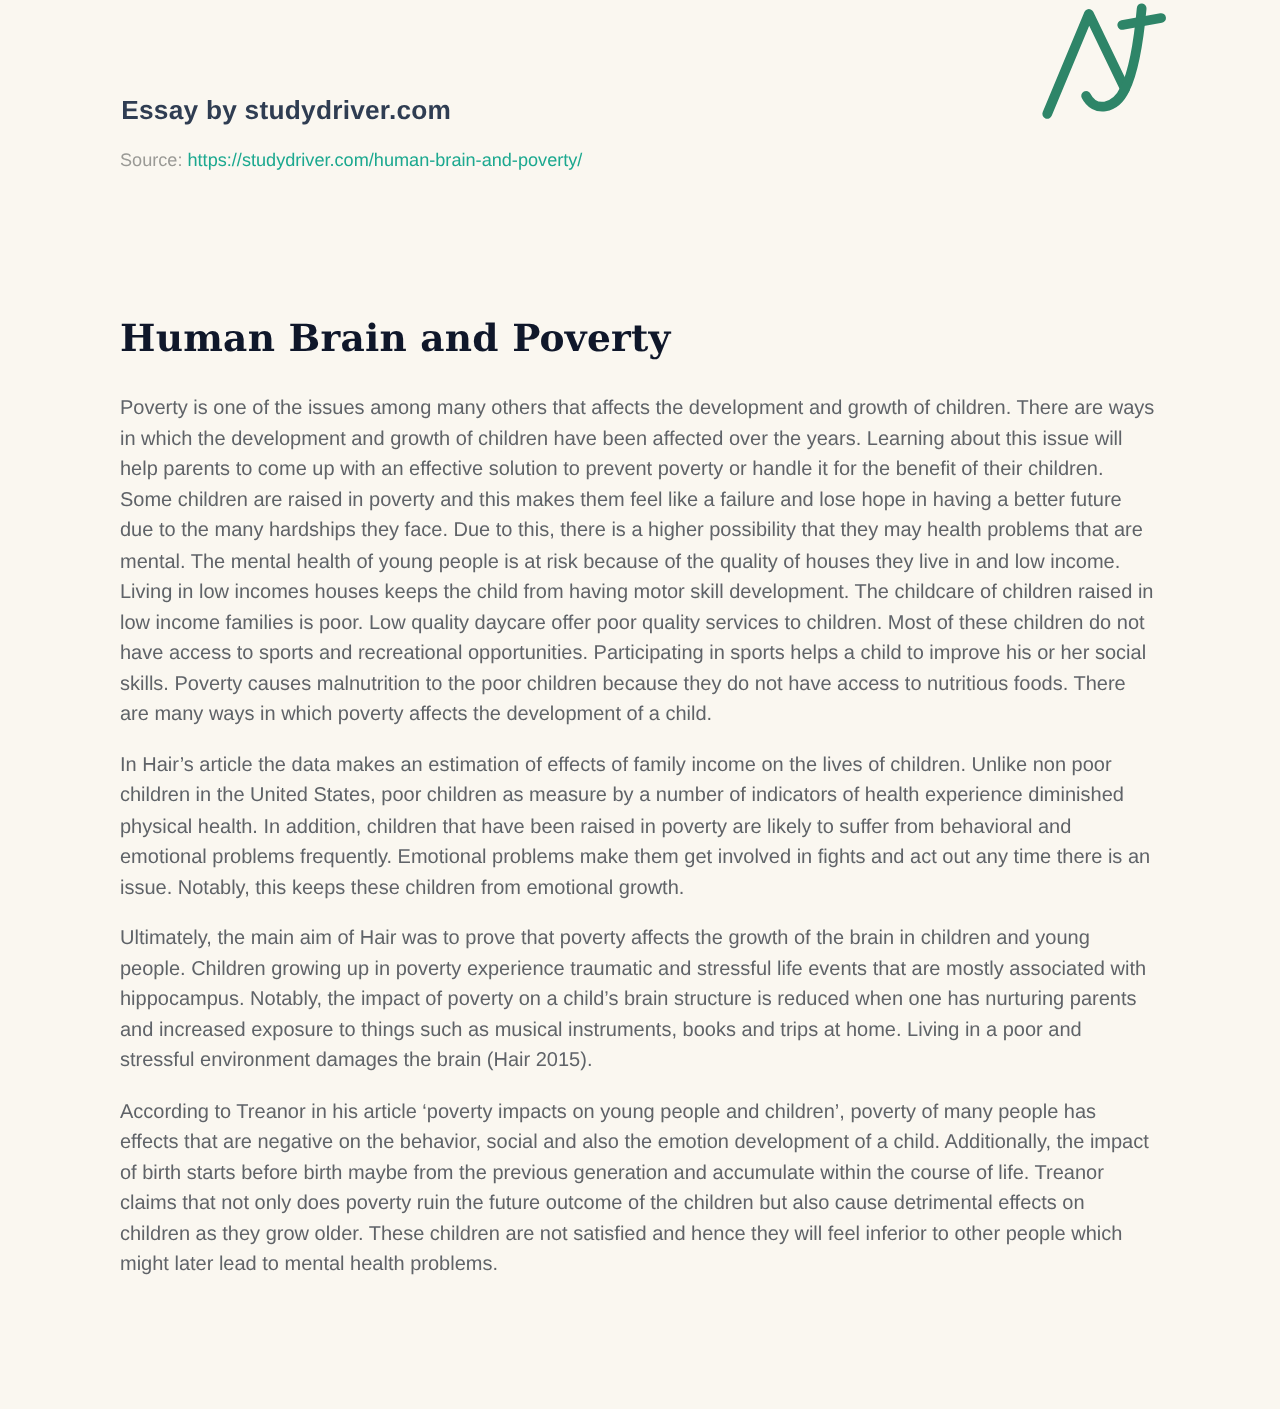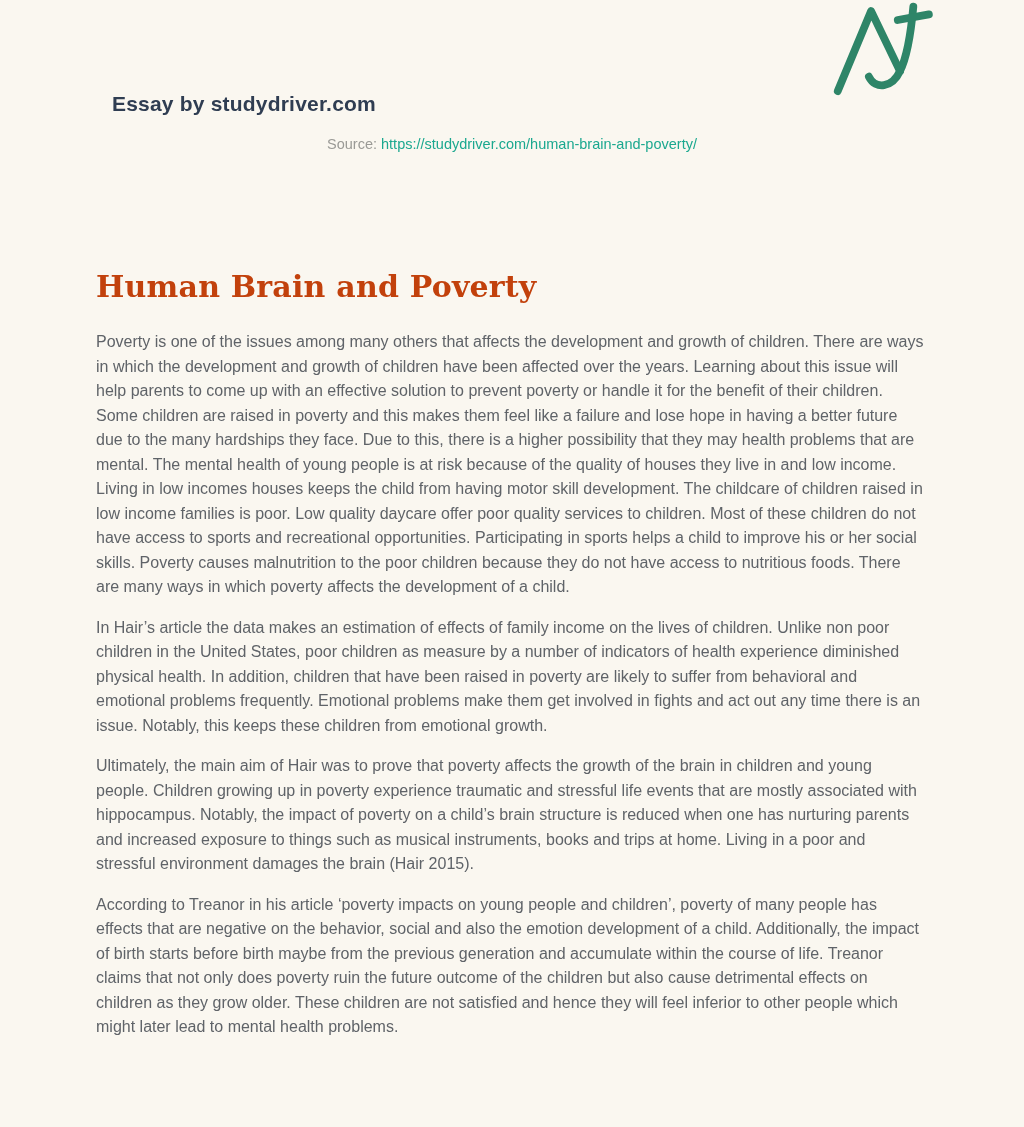--- a/index.html
+++ b/index.html
@@ -19,31 +19,30 @@
     width: 1024px;
     height: 1127px;
     padding: 0 96px;
     box-sizing: border-box;
   }
   .doc-header {
     position: relative;
     padding-top: 76px;
   }
   .byline {
-    margin: 16px;
+    margin: 1px;
     font-size: 21px;
     font-weight: 700;
     color: #2f3d52;
     letter-spacing: 0.2px;
   }
   .source-row {
     margin: 20px 0 0 0;
     font-size: 14.5px;
     color: #9a9a96;
-    text-align: center;
   }
   .source-label {
     color: #9a9a96;
   }
   .source-link {
     color: #1ba88f;
     text-decoration: none;
     margin-left: 4px;
     cursor: pointer;
   }
@@ -57,21 +56,21 @@
   .logo svg {
     width: 100%;
     height: 100%;
     display: block;
   }
   .essay-title {
     margin: 117px 0 26px 0;
     font-family: "DejaVu Serif", "Liberation Serif", serif;
     font-size: 30px;
     font-weight: 600;
-    color: #c2410c;
+    color: #0f172a;
     letter-spacing: 0.2px;
   }
   .para {
     margin: 0 0 16px 0;
     max-width: 832px;
     font-size: 16px;
     line-height: 24.5px;
     color: #5f6368;
   }
 </style>

